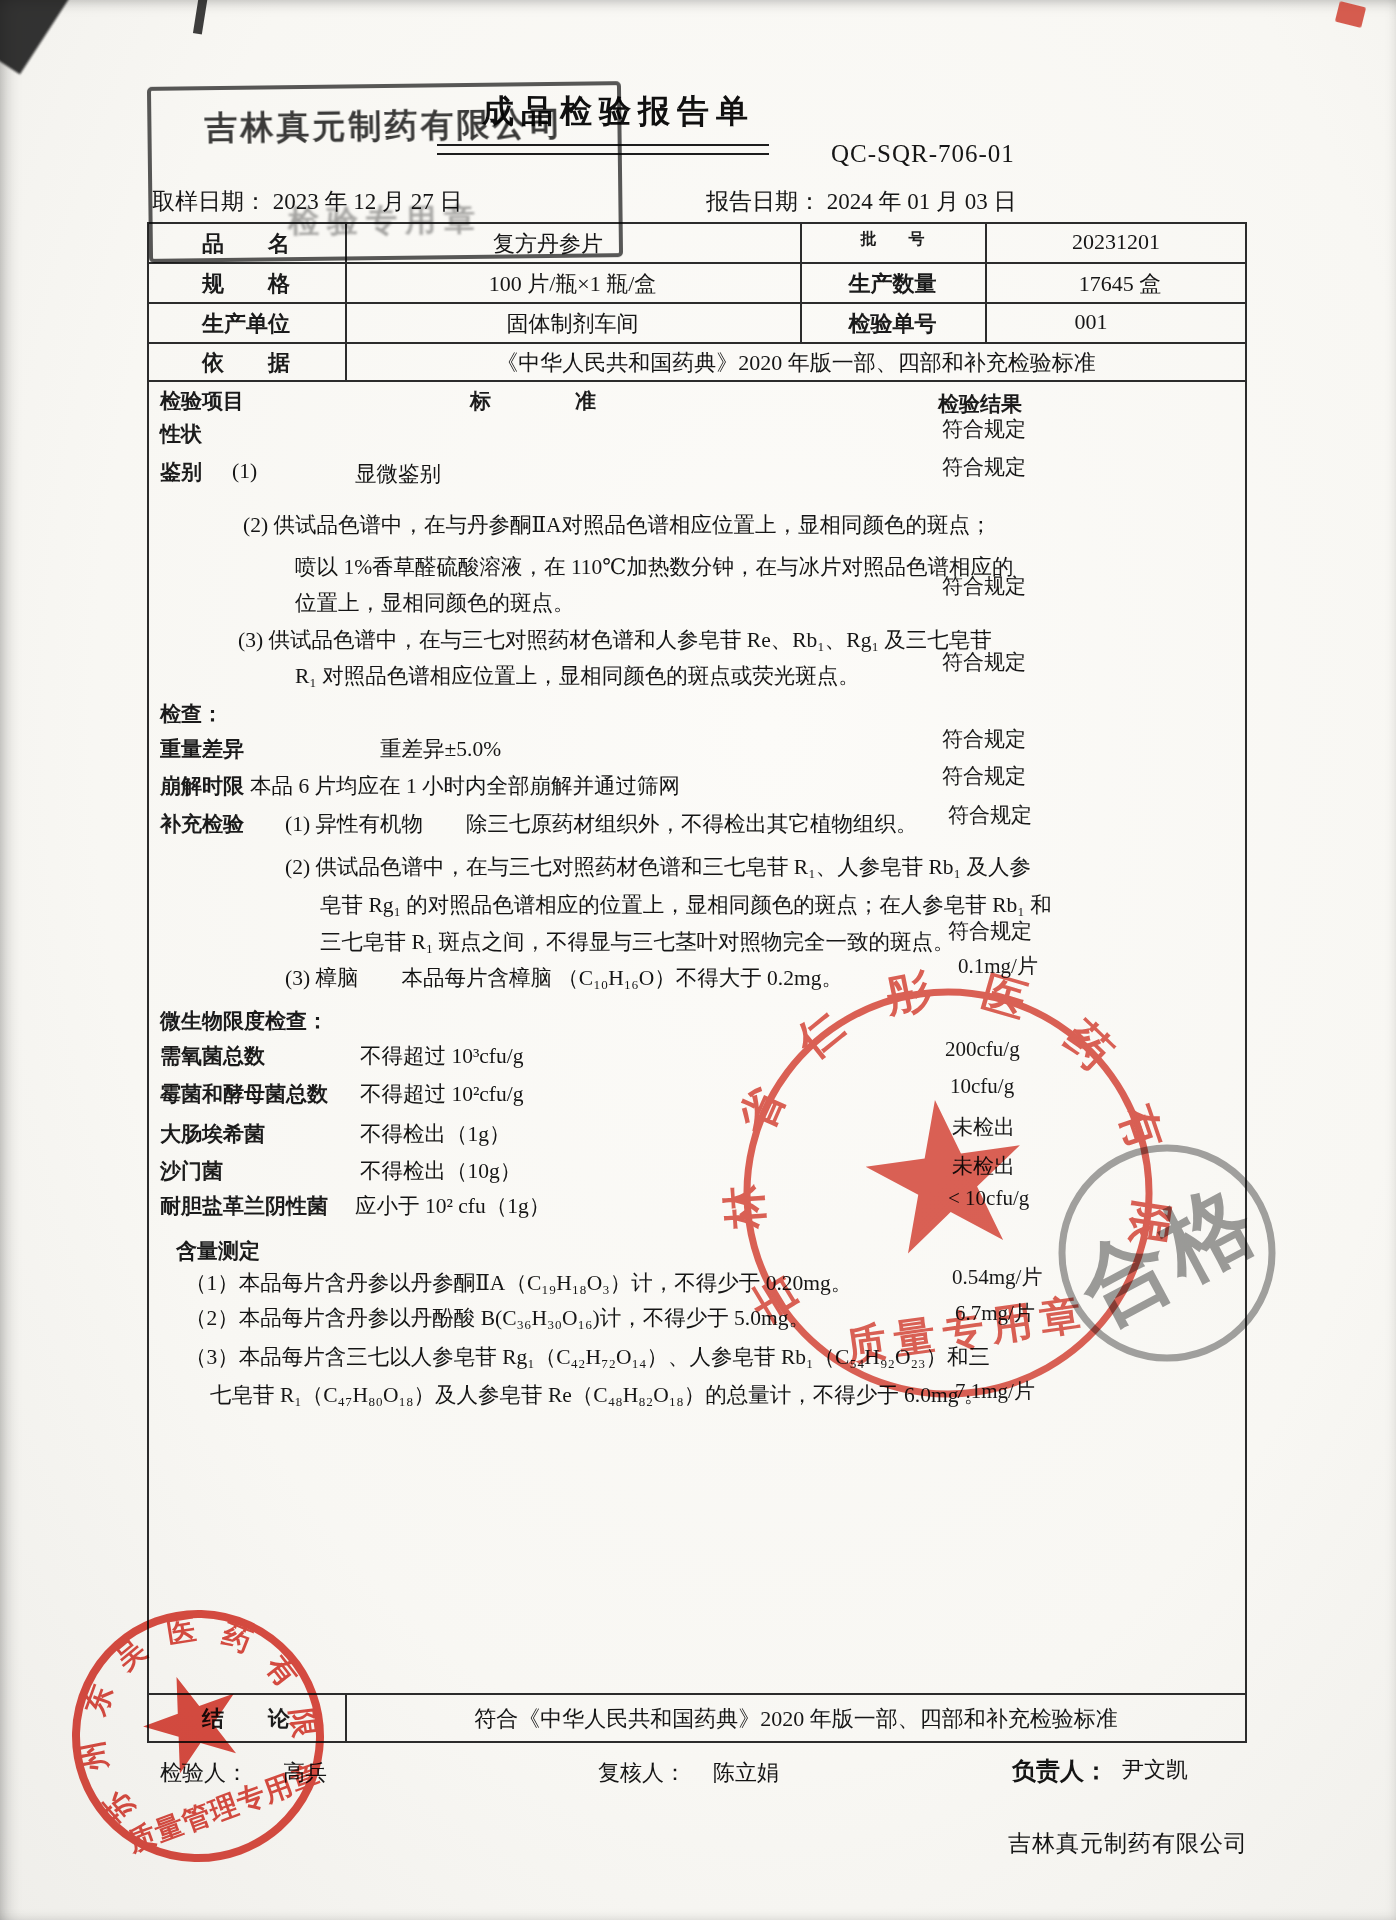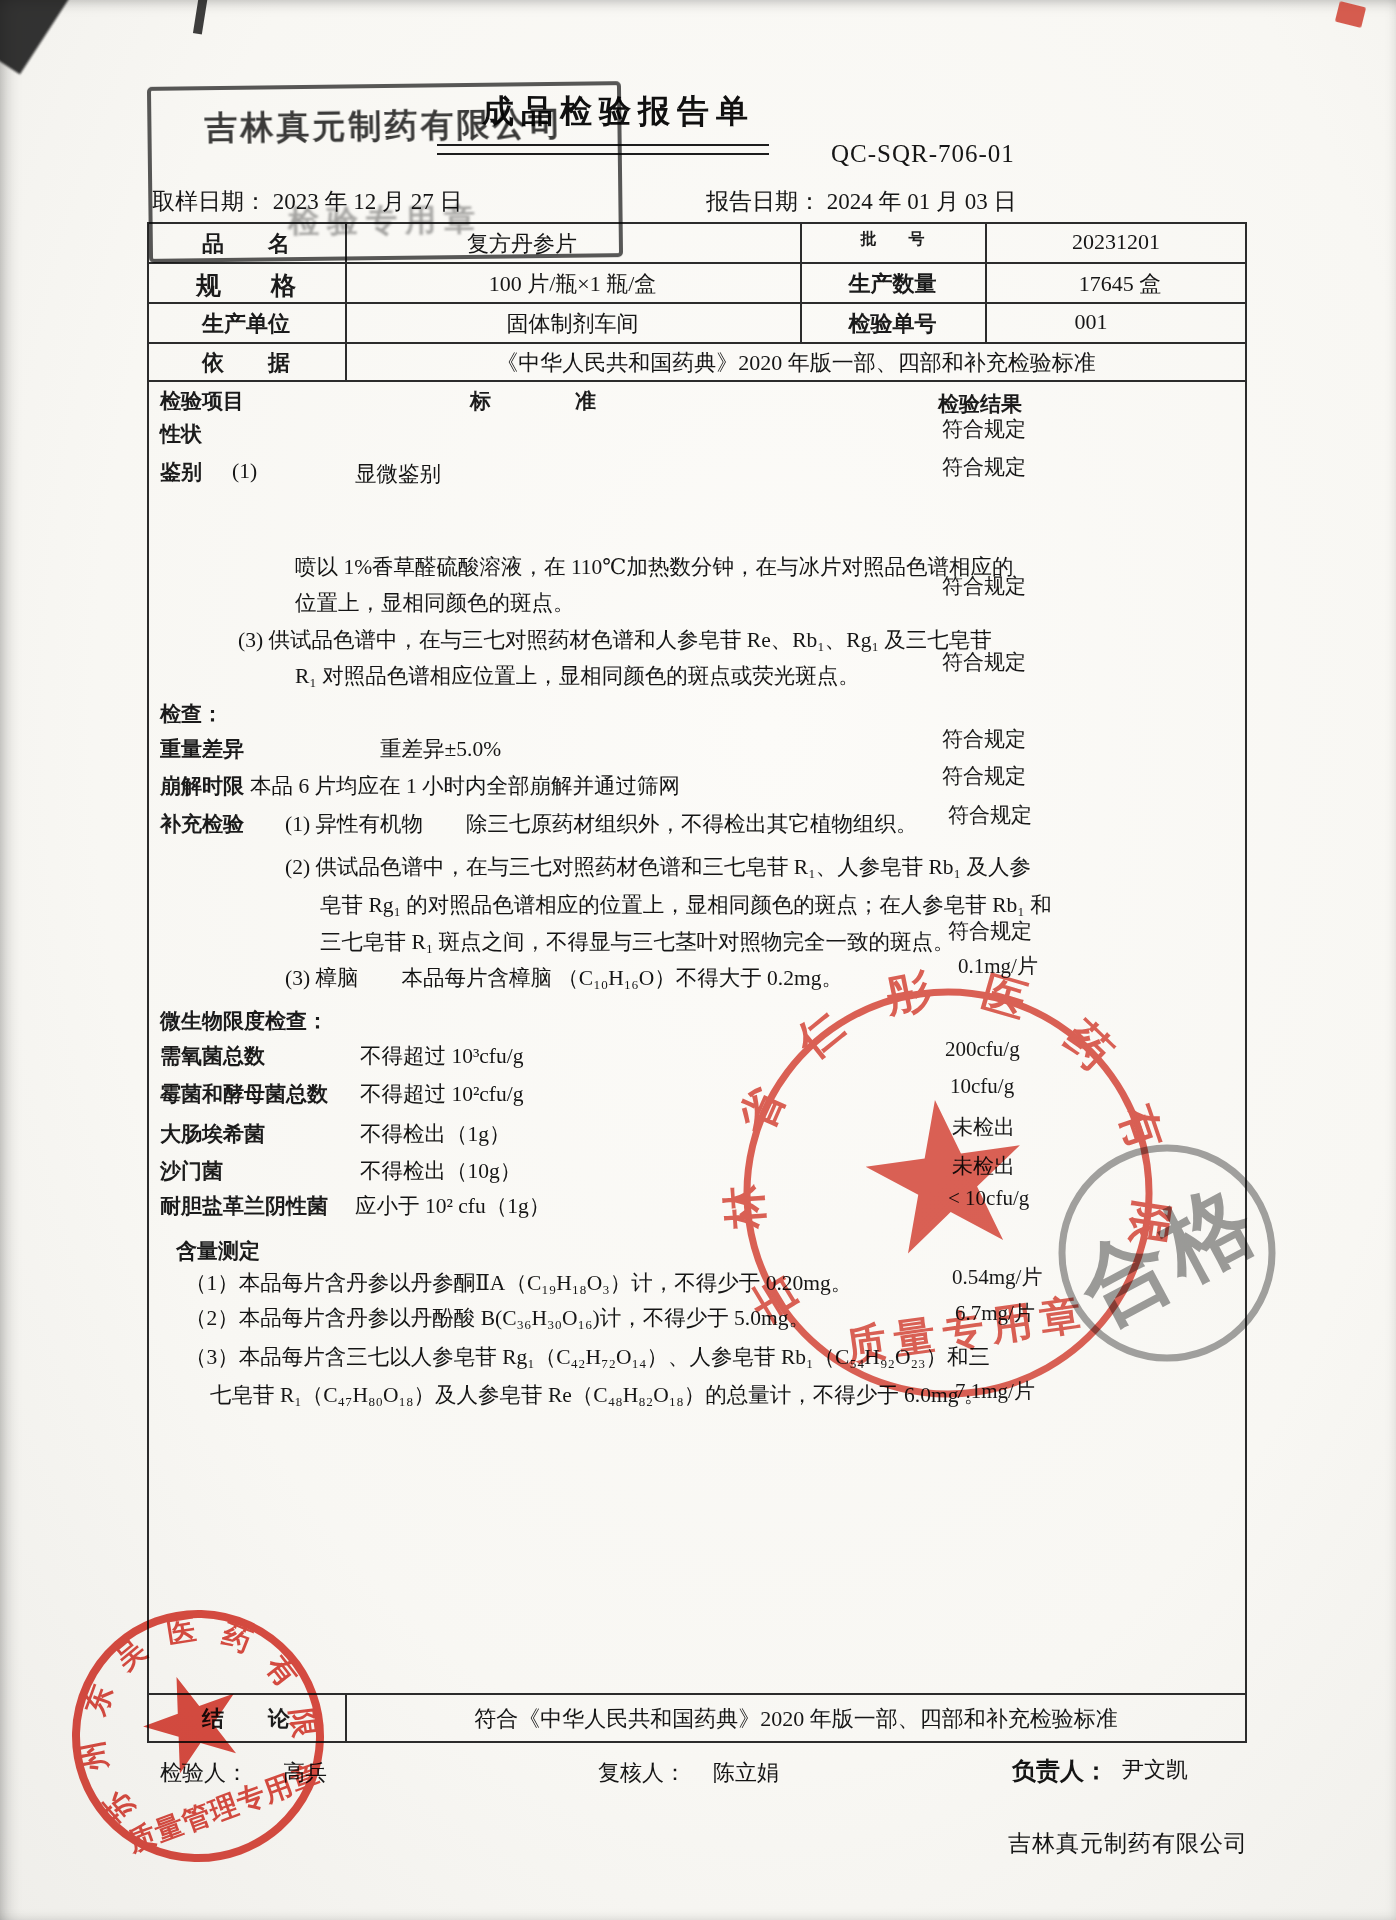--- a/index.html
+++ b/index.html
@@ -50,25 +50,25 @@
   <div class="line" style="left:147px;top:302px;width:1100px;height:2px;"></div>
   <div class="line" style="left:147px;top:342px;width:1100px;height:2px;"></div>
   <div class="line" style="left:147px;top:380px;width:1100px;height:2px;"></div>
   <div class="line" style="left:147px;top:222px;width:2px;height:1521px;"></div>
   <div class="line" style="left:1245px;top:222px;width:2px;height:1521px;"></div>
   <div class="line" style="left:345px;top:222px;width:2px;height:160px;"></div>
   <div class="line" style="left:800px;top:222px;width:2px;height:122px;"></div>
   <div class="line" style="left:985px;top:222px;width:2px;height:122px;"></div>
 
   <div class="abs heiti cellc" style="left:147px;top:229px;width:198px;font-size:22px;">品　　名</div>
-  <div class="abs songti cellc" style="left:334px;top:229px;width:376px;font-size:22px;">复方丹参片</div>
+  <div class="abs songti cellc" style="left:360px;top:229px;width:376px;font-size:22px;">复方丹参片</div>
   <div class="abs heiti cellc" style="left:800px;top:229px;width:185px;font-size:16px;">批　　号</div>
   <div class="abs songti cellc" style="left:985px;top:229px;width:262px;font-size:22px;">20231201</div>
 
-  <div class="abs heiti cellc" style="left:147px;top:269px;width:198px;font-size:25px;font-family:Liberation Mono, monospace;">规　　格</div>
+  <div class="abs heiti cellc" style="left:147px;top:269px;width:198px;font-size:22px;font-family:Liberation Mono, monospace;">规　　格</div>
   <div class="abs songti cellc" style="left:345px;top:269px;width:455px;font-size:22px;">100 片/瓶×1 瓶/盒</div>
   <div class="abs heiti cellc" style="left:800px;top:269px;width:185px;font-size:22px;">生产数量</div>
   <div class="abs songti cellc" style="left:985px;top:269px;width:270px;font-size:22px;">17645 盒</div>
 
   <div class="abs heiti cellc" style="left:147px;top:309px;width:198px;font-size:22px;">生产单位</div>
   <div class="abs songti cellc" style="left:345px;top:309px;width:455px;font-size:22px;">固体制剂车间</div>
   <div class="abs heiti cellc" style="left:800px;top:309px;width:185px;font-size:22px;">检验单号</div>
   <div class="abs songti cellc" style="left:985px;top:309px;width:212px;font-size:22px;">001</div>
 
   <div class="abs heiti cellc" style="left:147px;top:348px;width:198px;font-size:22px;">依　　据</div>
@@ -87,20 +87,21 @@
   <div class="abs heiti" style="left:160px;top:1007px;">微生物限度检查：</div>
   <div class="abs heiti" style="left:160px;top:1042px;">需氧菌总数</div>
   <div class="abs heiti" style="left:160px;top:1080px;">霉菌和酵母菌总数</div>
   <div class="abs heiti" style="left:160px;top:1120px;">大肠埃希菌</div>
   <div class="abs heiti" style="left:160px;top:1157px;">沙门菌</div>
   <div class="abs heiti" style="left:160px;top:1192px;">耐胆盐革兰阴性菌</div>
   <div class="abs heiti" style="left:176px;top:1237px;">含量测定</div>
 
   <div class="abs songti" style="left:232px;top:459px;">(1)</div>
   <div class="abs songti" style="left:355px;top:459px;">显微鉴别</div>
+  <div class="abs songti" style="left:243px;top:510px;">(2) 供试品色谱中，在与丹参酮ⅡA对照品色谱相应位置上，显相同颜色的斑点；</div>
   <div class="abs songti" style="left:295px;top:552px;">喷以 1%香草醛硫酸溶液，在 110℃加热数分钟，在与冰片对照品色谱相应的</div>
   <div class="abs songti" style="left:295px;top:588px;">位置上，显相同颜色的斑点。</div>
   <div class="abs songti" style="left:238px;top:625px;">(3) 供试品色谱中，在与三七对照药材色谱和人参皂苷 Re、Rb₁、Rg₁ 及三七皂苷</div>
   <div class="abs songti" style="left:295px;top:661px;">R₁ 对照品色谱相应位置上，显相同颜色的斑点或荧光斑点。</div>
   <div class="abs songti" style="left:380px;top:734px;">重差异±5.0%</div>
   <div class="abs songti" style="left:250px;top:771px;">本品 6 片均应在 1 小时内全部崩解并通过筛网</div>
   <div class="abs songti" style="left:285px;top:809px;">(1) 异性有机物　　除三七原药材组织外，不得检出其它植物组织。</div>
   <div class="abs songti" style="left:285px;top:852px;">(2) 供试品色谱中，在与三七对照药材色谱和三七皂苷 R₁、人参皂苷 Rb₁ 及人参</div>
   <div class="abs songti" style="left:320px;top:927px;">三七皂苷 R₁ 斑点之间，不得显与三七茎叶对照物完全一致的斑点。</div>
   <div class="abs songti" style="left:320px;top:890px;">皂苷 Rg₁ 的对照品色谱相应的位置上，显相同颜色的斑点；在人参皂苷 Rb₁ 和</div>

